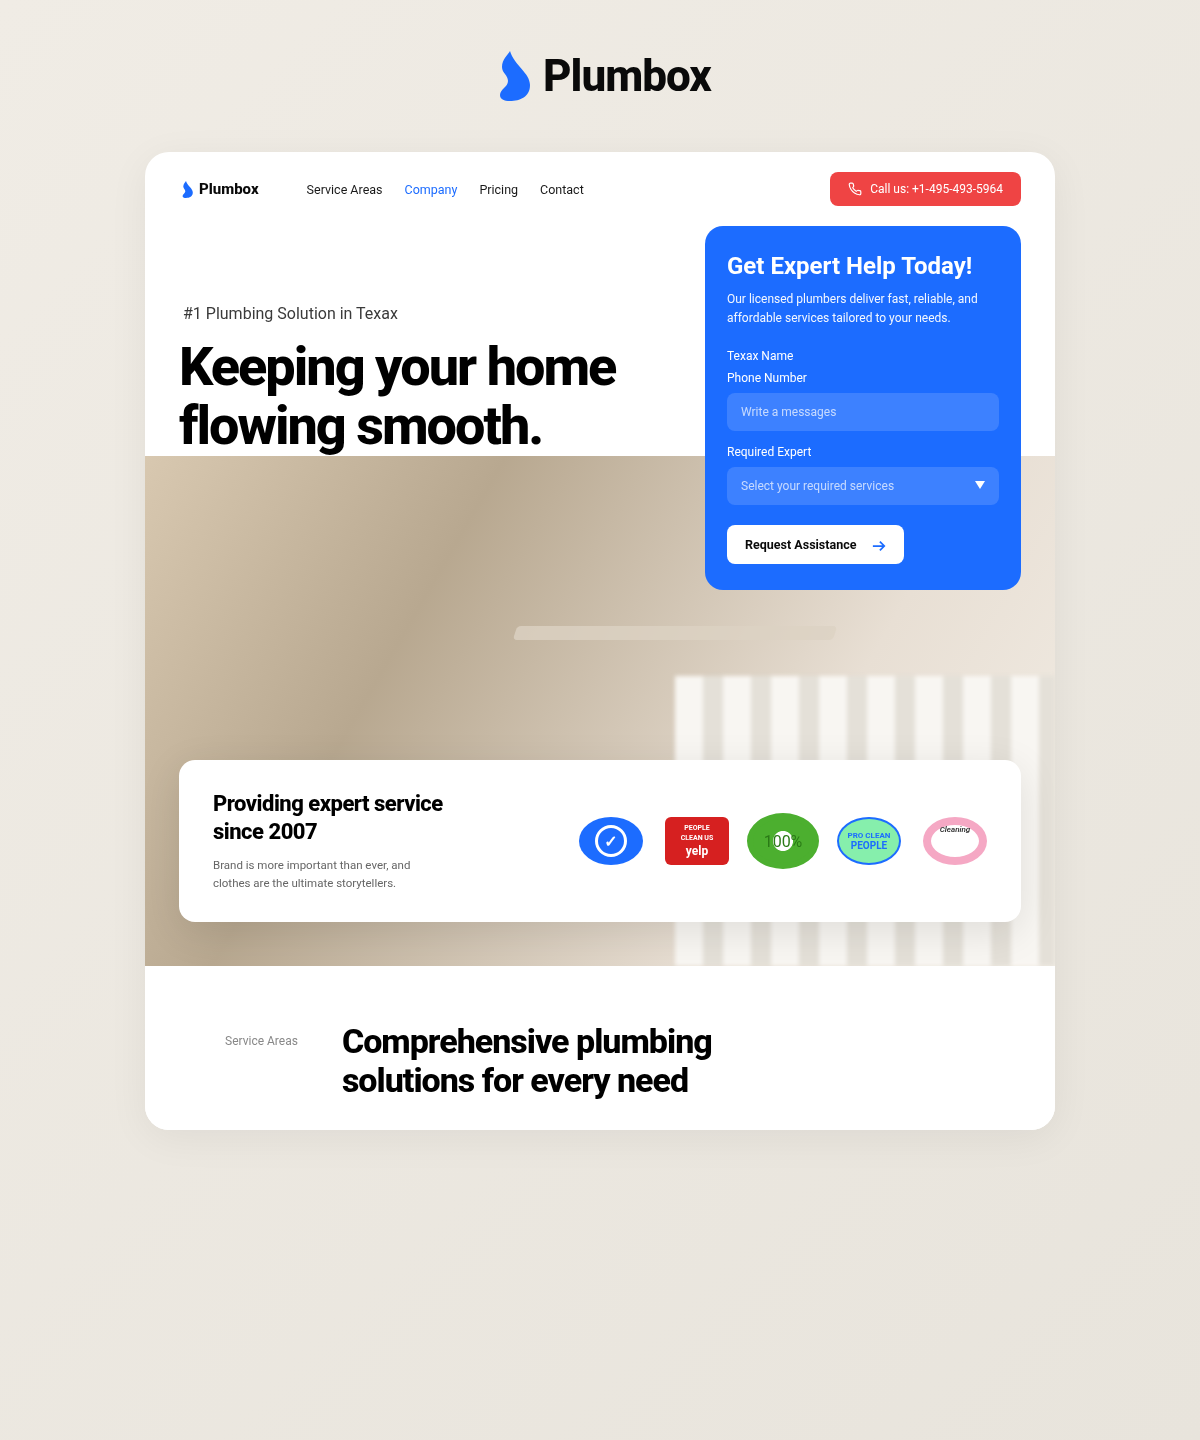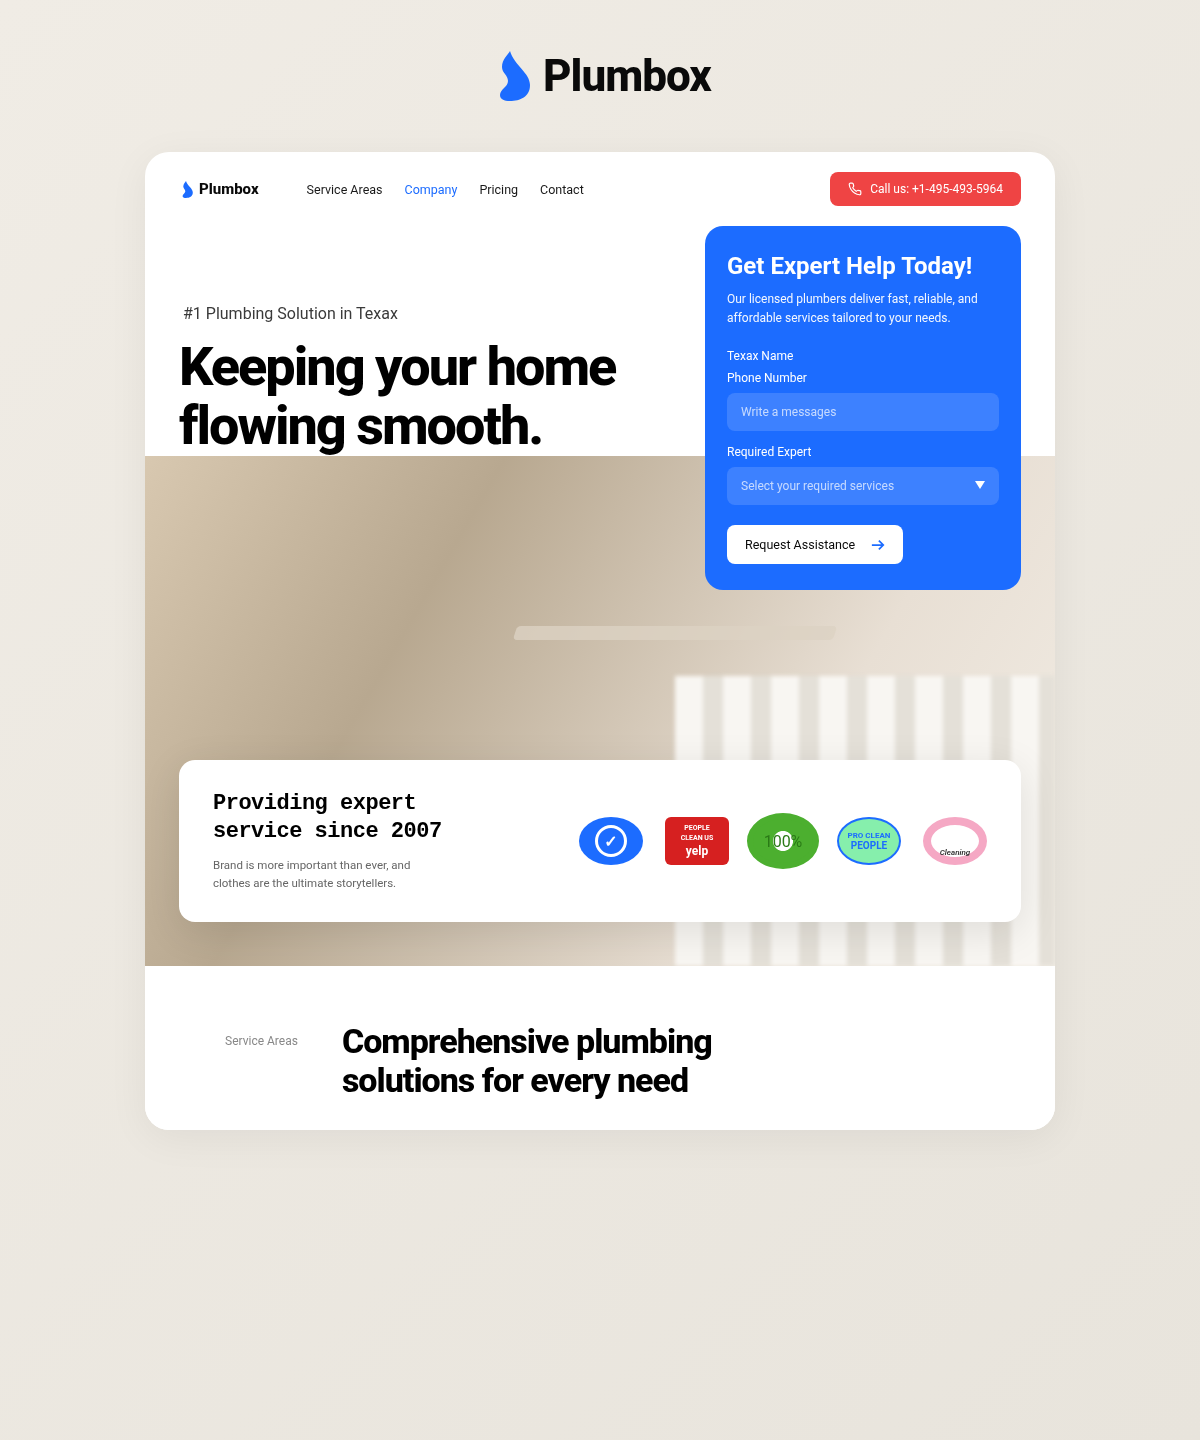--- a/index.html
+++ b/index.html
@@ -24,39 +24,39 @@
 .hero{padding-bottom:0;}
 .form-card{top:0;}
 .hero-wrap{position:relative;}
 .form-title{font-size:24px;font-weight:700;margin-bottom:10px;}
 .form-desc{font-size:12px;line-height:1.55;opacity:0.95;margin-bottom:22px;}
 .field-label{font-size:12px;display:block;margin-bottom:8px;}
 .field-input{width:100%;background:rgba(255,255,255,0.15);border:none;border-radius:8px;padding:12px 14px;color:#fff;font-size:12px;margin-bottom:14px;}
 .field-input::placeholder{color:rgba(255,255,255,0.7);}
 .select-wrap{position:relative;}
 .select-caret{position:absolute;right:14px;top:14px;pointer-events:none;}
-.submit-btn{background:#fff;color:#0a0a0a;border:none;border-radius:8px;padding:12px 18px;font-size:12.5px;font-weight:400;display:inline-flex;align-items:center;gap:16px;cursor:pointer;margin-top:6px;}
+.submit-btn{background:#fff;color:#0a0a0a;border:none;border-radius:8px;padding:12px 18px;font-size:12.5px;font-weight:700;display:inline-flex;align-items:flex-end;gap:16px;cursor:pointer;margin-top:6px;}
 .submit-btn svg{width:14px;height:12px;}
 .hero-image{height:510px;background:linear-gradient(120deg,#d8c8b0 0%,#b8a890 30%,#e8dfd4 70%,#f2ede5 100%);position:relative;overflow:hidden;}
 .worker{position:absolute;left:40px;bottom:-20px;}
 .radiator{position:absolute;right:0;bottom:0;width:380px;height:290px;background:repeating-linear-gradient(90deg,#f8f6f2 0 28px,#e4e0d8 28px 48px);filter:blur(2px);}
 .shelf{position:absolute;right:220px;top:170px;width:320px;height:14px;background:rgba(220,210,195,0.8);transform:skewX(-18deg);border-radius:4px;}
 .trust-card{position:absolute;left:34px;right:34px;bottom:44px;background:#fff;border-radius:16px;padding:30px 34px;display:flex;align-items:center;gap:36px;box-shadow:0 10px 40px rgba(0,0,0,0.1);z-index:5;}
 .trust-left{max-width:230px;}
-.trust-title{font-size:22px;font-weight:800;line-height:1.25;letter-spacing:-0.5px;margin-bottom:12px;font-family:Liberation Mono, monospace;}
+.trust-title{font-size:22px;font-weight:800;line-height:1.25;letter-spacing:-0.5px;margin-bottom:12px;}
 .trust-desc{font-size:11.5px;color:#666;line-height:1.5;}
 .badges{display:flex;gap:22px;align-items:center;margin-left:auto;}
 .badge{width:64px;height:48px;display:flex;align-items:center;justify-content:center;}
 .badge-1{border-radius:50%;background:radial-gradient(circle,#fff 34%,#1c6cff 36%);position:relative;}
 .badge-1::after{content:"✓";position:absolute;width:26px;height:26px;background:#1c6cff;border-radius:50%;color:#fff;display:flex;align-items:center;justify-content:center;font-weight:700;border:3px solid #fff;}
 .badge-2{background:#d62020;border-radius:6px;color:#fff;font-size:7px;text-align:center;font-weight:700;display:flex;flex-direction:column;justify-content:center;gap:2px;}
 .badge-3{border-radius:50%;background:radial-gradient(circle,#fff 24%,#4caf2f 26%);color:#2a7a16;font-weight:400;font-size:16px;position:relative;}
 .badge-3::before{content:"";position:absolute;inset:-4px;border-radius:50%;border:6px solid #4caf2f;}
 .badge-4{border-radius:50%;border:2px solid #1c6cff;background:#86efac;color:#1c6cff;font-size:8px;font-weight:700;text-align:center;display:flex;flex-direction:column;justify-content:center;}
-.badge-5{border-radius:50%;border:8px solid #f5a8c4;background:#fff;color:#333;font-size:8px;font-style:italic;font-weight:600;display:flex;align-items:flex-end;justify-content:center;text-align:center;}
+.badge-5{border-radius:50%;border:8px solid #f5a8c4;background:#fff;color:#333;font-size:8px;font-style:italic;font-weight:600;display:flex;align-items:flex-start;justify-content:center;text-align:center;}
 .solutions{padding:56px 80px 30px;background:#fff;}
 .sol-wrap{display:flex;gap:44px;align-items:flex-start;}
 .sol-label{font-size:12px;color:#888;margin-top:12px;}
 .sol-headline{font-size:34px;font-weight:800;letter-spacing:-1px;line-height:1.15;max-width:480px;}
 </style>
 </head>
 <body>
 
 <div class="big-logo">
   <svg class="big-logo-icon" viewBox="0 0 40 50">

